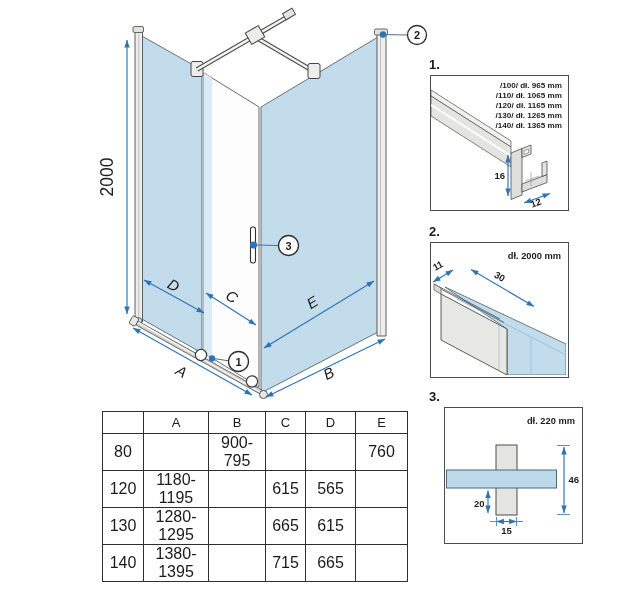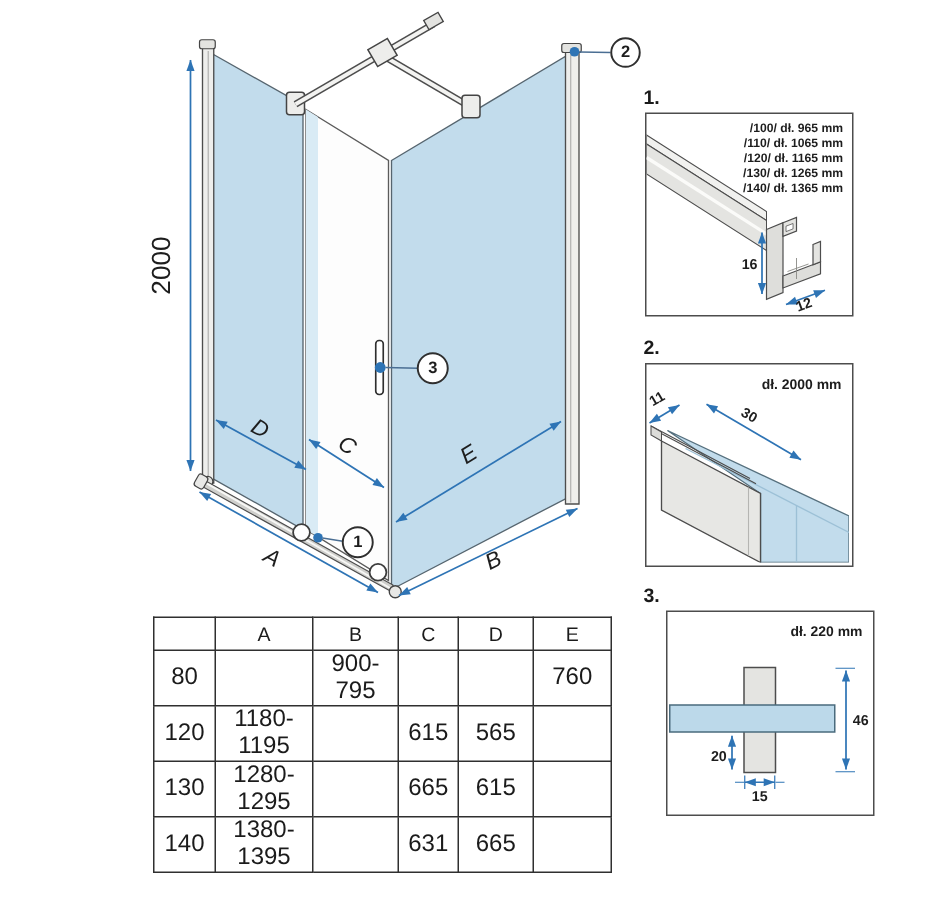--- a/index.html
+++ b/index.html
@@ -234,20 +234,20 @@
           <td>1280-1295</td>
           <td></td>
           <td>665</td>
           <td>615</td>
           <td></td>
     </tr>
     <tr>
       <td>140</td>
           <td>1380-1395</td>
           <td></td>
-          <td>631</td>
+          <td>715</td>
           <td>665</td>
           <td></td>
     </tr>
   </tbody>
     </table>
 
 </div>
 
 </body></html>

